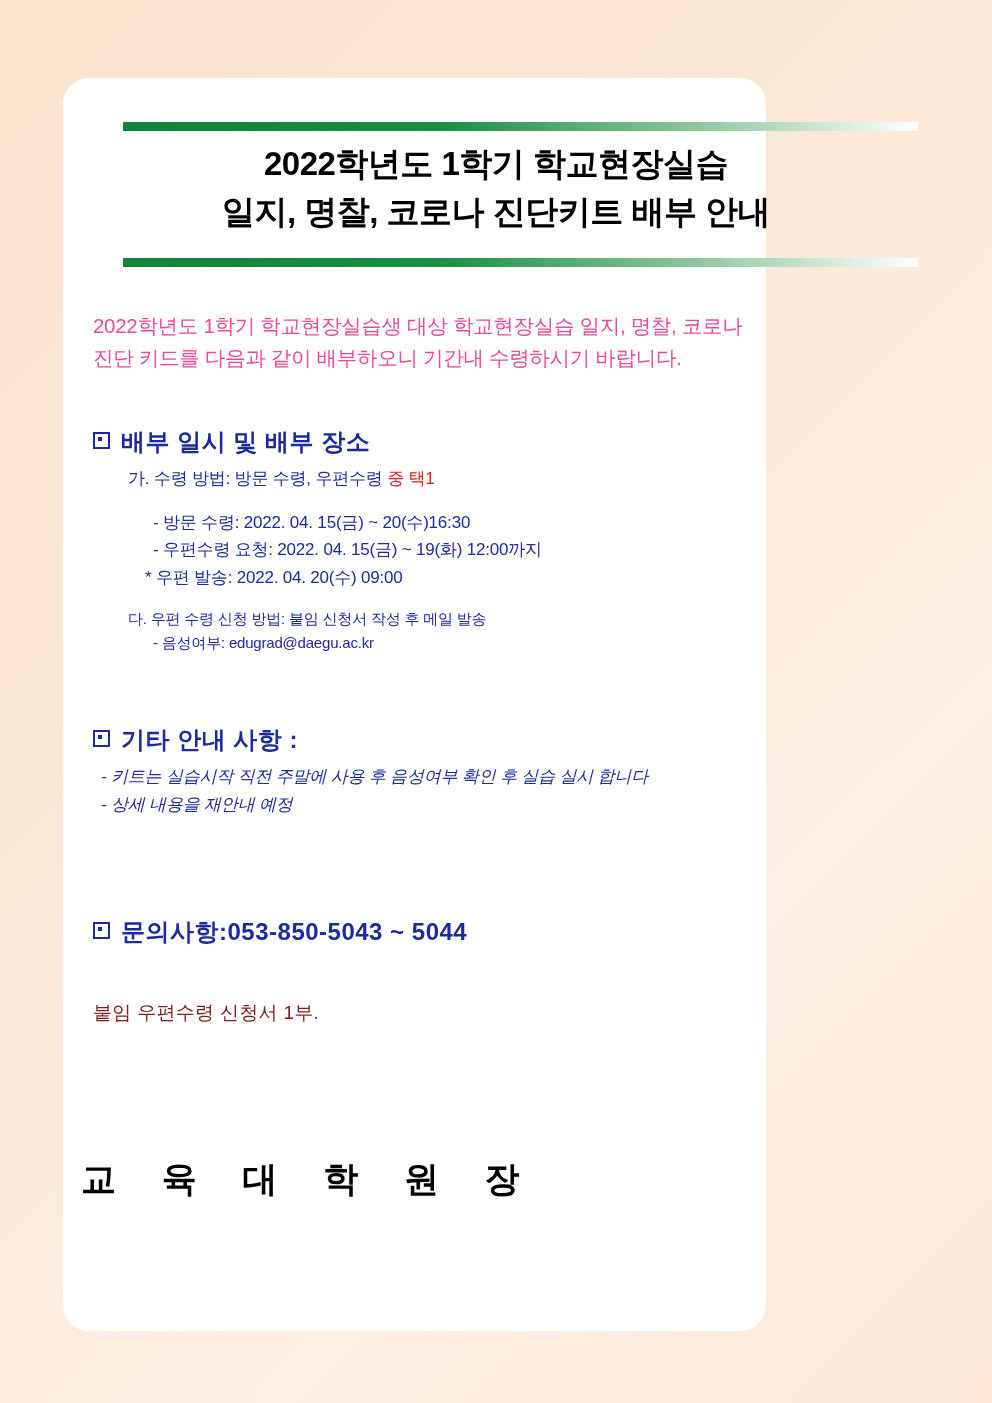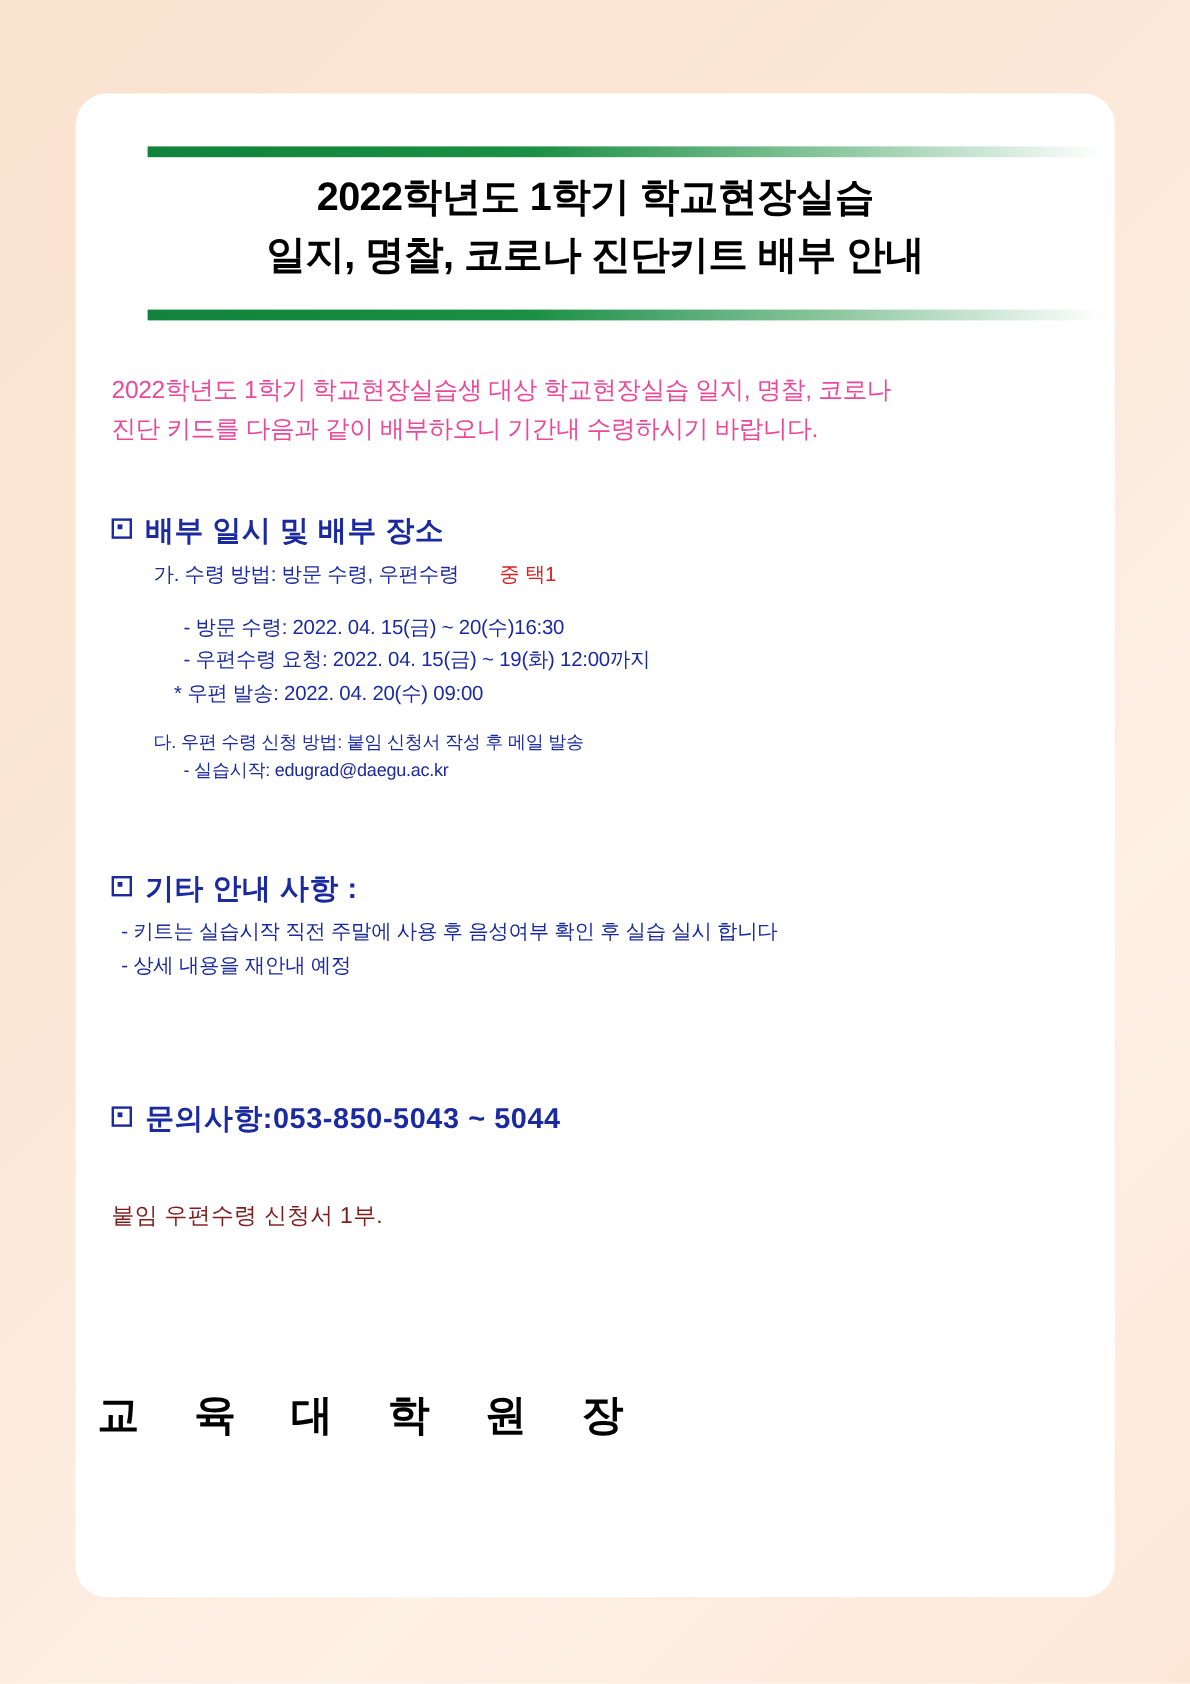--- a/index.html
+++ b/index.html
@@ -10,21 +10,21 @@
     width: 992px;
     height: 1403px;
     background: linear-gradient(135deg, #fae3cf 0%, #fbe7d6 35%, #fdf0e5 70%, #fde8d8 100%);
     font-family: "Liberation Sans", sans-serif;
     overflow: hidden;
   }
   .page {
     position: absolute;
     left: 63px;
     top: 78px;
-    width: 866px;
+    width: 703px;
     height: 1253px;
     background: #ffffff;
     border-radius: 26px;
   }
   .inner {
     position: absolute;
     left: 0;
     top: 0;
     width: 866px;
     height: 1253px;
@@ -96,23 +96,23 @@
   }
   .sec-line {
     font-size: 17px;
     line-height: 1.62;
     letter-spacing: -0.2px;
     color: #1b2aa0;
   }
   .ind1 { padding-left: 35px; }
   .ind2 { padding-left: 60px; }
   .ind3 { padding-left: 52px; }
-  .ind-none { padding-left: 8px; }
+  .ind-none { padding-left: 8px; font-style: italic; }
   .gap { height: 16px; }
-  .red { color: #d82020; margin-left: 29px; }
+  .red { color: #d82020; }
   .big { font-size: 15px; }
 
   .sec1 { top: 348px; }
   .sec2 { top: 646px; }
   .sec3 { top: 838px; }
   .attach {
     position: absolute;
     left: 30px;
     top: 922px;
     width: 810px;
@@ -170,21 +170,21 @@
       <div class="sec-line ind1">
         <span>가. 수령 방법: 방문 수령, 우편수령</span>
         <span class="red">중 택1</span>
       </div>
       <div class="gap"></div>
       <div class="sec-line ind2">- 방문 수령: 2022. 04. 15(금) ~ 20(수)16:30</div>
       <div class="sec-line ind2">- 우편수령 요청: 2022. 04. 15(금) ~ 19(화) 12:00까지</div>
       <div class="sec-line ind3">* 우편 발송: 2022. 04. 20(수) 09:00</div>
       <div class="gap"></div>
       <div class="sec-line ind1 big">다. 우편 수령 신청 방법: 붙임 신청서 작성 후 메일 발송</div>
-      <div class="sec-line ind2 big">- 실습시작: edugrad@daegu.ac.kr</div>
+      <div class="sec-line ind2 big">- 음성여부: edugrad@daegu.ac.kr</div>
     </div>
 
     <div class="sec sec2">
       <div class="sec-head">
         <span class="bullet"></span><span>기타 안내 사항 :</span>
       </div>
       <div class="sec-line ind-none">- 키트는 실습시작 직전 주말에 사용 후 음성여부 확인 후 실습 실시 합니다</div>
       <div class="sec-line ind-none">- 상세 내용을 재안내 예정</div>
     </div>
 

